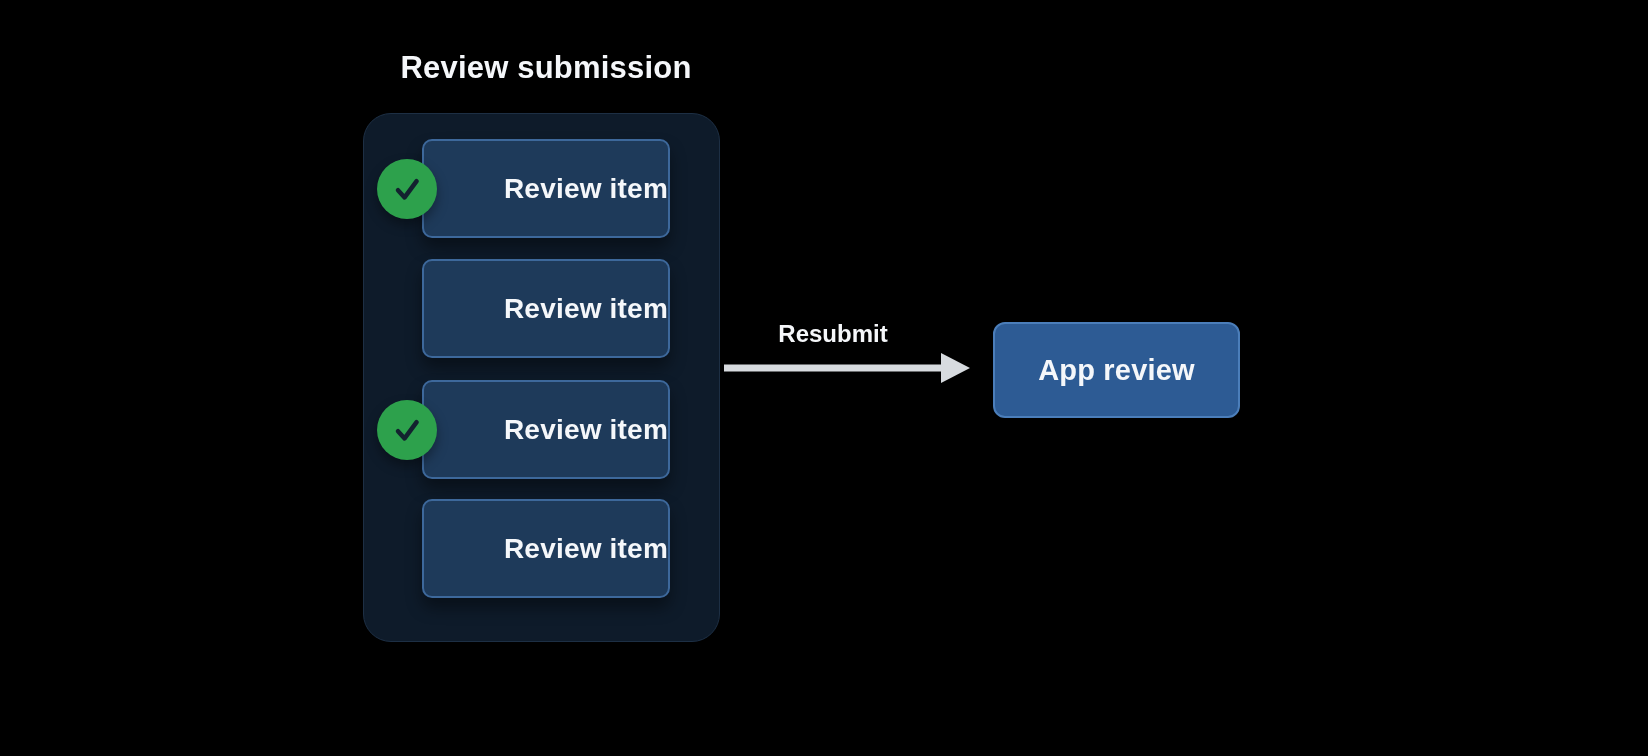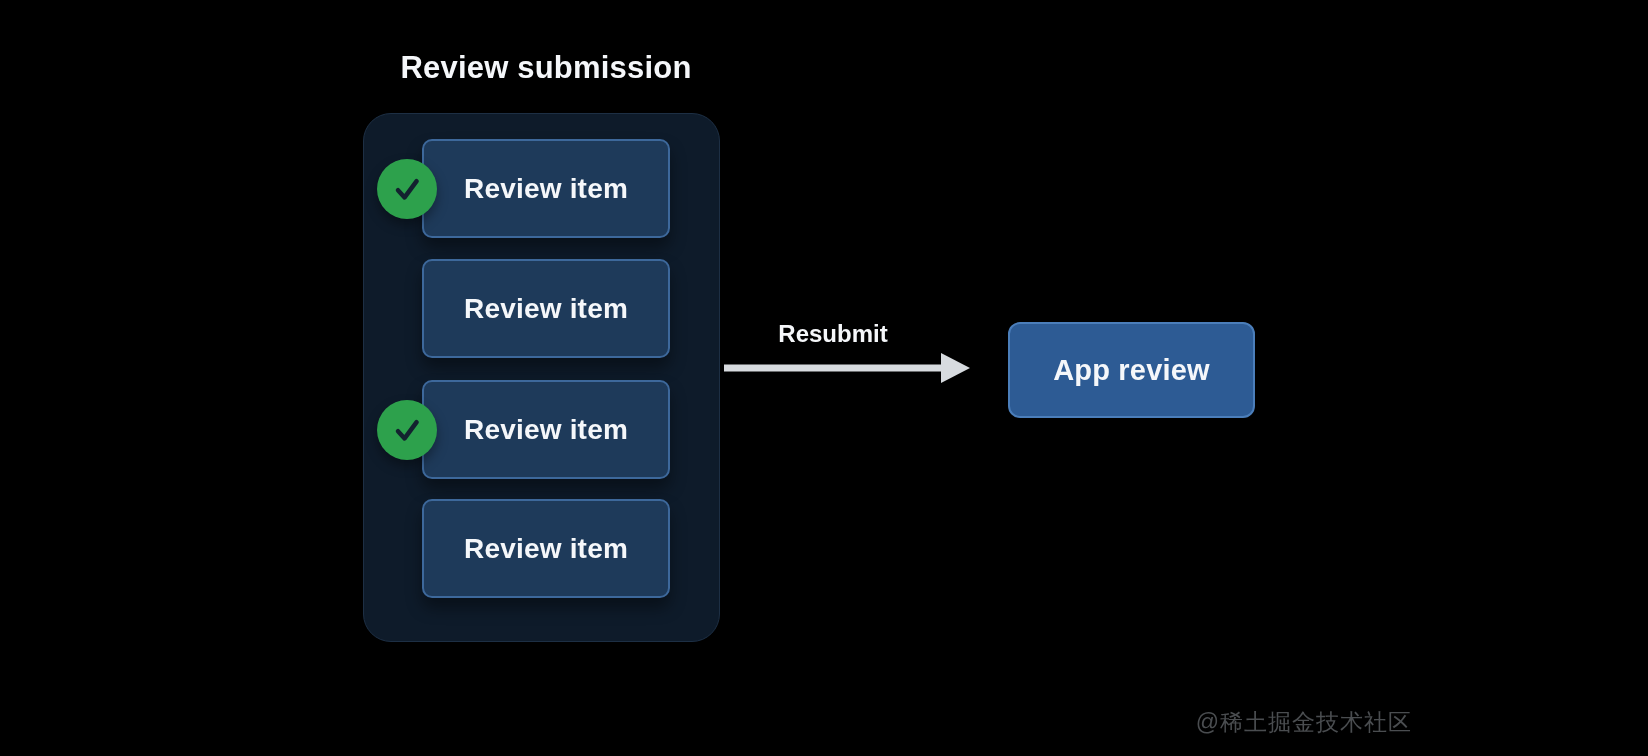--- a/index.html
+++ b/index.html
@@ -7,21 +7,20 @@
     padding: 0;
     background: #000;
   }
   .stage {
     position: relative;
     width: 1397px;
     height: 756px;
     background: var(--bg, #000000);
     overflow: hidden;
     font-family: "Liberation Sans", sans-serif;
-    padding-left: 36px;
     -webkit-font-smoothing: antialiased;
   }
   .diagram-title {
     position: absolute;
     left: 367px;
     top: 46px;
     width: 358px;
     height: 44px;
     line-height: 44px;
     text-align: center;
@@ -45,21 +44,21 @@
     position: absolute;
     left: 58px;
     width: 248px;
     height: 99px;
     box-sizing: border-box;
     border-radius: 10px;
     background: var(--item-bg, #1e3a5a);
     border: 2px solid var(--item-border, #3d689b);
     display: flex;
     align-items: center;
-    justify-content: center;
+    justify-content: flex-end;
     box-shadow: 0 10px 16px rgba(0,0,0,0.40);
   }
   .review-item .label {
     font-size: 28px;
     font-weight: bold;
     color: var(--text, #f2f5f8);
     letter-spacing: 0.2px;
   }
   .item-pos-0 { top: 25px; }
   .item-pos-1 { top: 145px; }
@@ -105,21 +104,20 @@
     width: 247px;
     height: 96px;
     box-sizing: border-box;
     border-radius: 12px;
     background: var(--target-bg, #2d5b94);
     border: 2px solid var(--target-border, #4b7eba);
     display: flex;
     align-items: center;
     justify-content: center;
     box-shadow: 0 12px 20px rgba(0,0,0,0.50);
-    margin-left: 15px;
   }
   .target-box .label {
     font-size: 29px;
     font-weight: bold;
     color: var(--text, #fafbfc);
     letter-spacing: 0.2px;
   }
   .watermark {
     position: absolute;
     right: 21px;
@@ -172,15 +170,14 @@
 
   <svg class="arrow-svg" viewBox="0 0 246 40" aria-hidden="true">
     <line x1="0" y1="18" x2="220" y2="18" stroke="var(--arrow, #d7dbdf)" stroke-width="7"></line>
     <polygon points="217,3 217,33 246,18" fill="var(--arrow, #d7dbdf)"></polygon>
   </svg>
 
   <div class="target-box">
     <span class="label">App review</span>
   </div>
 
-  <div class="watermark">@稀土掘金技术社区</div>
 
 </div>
 
 </body></html>

